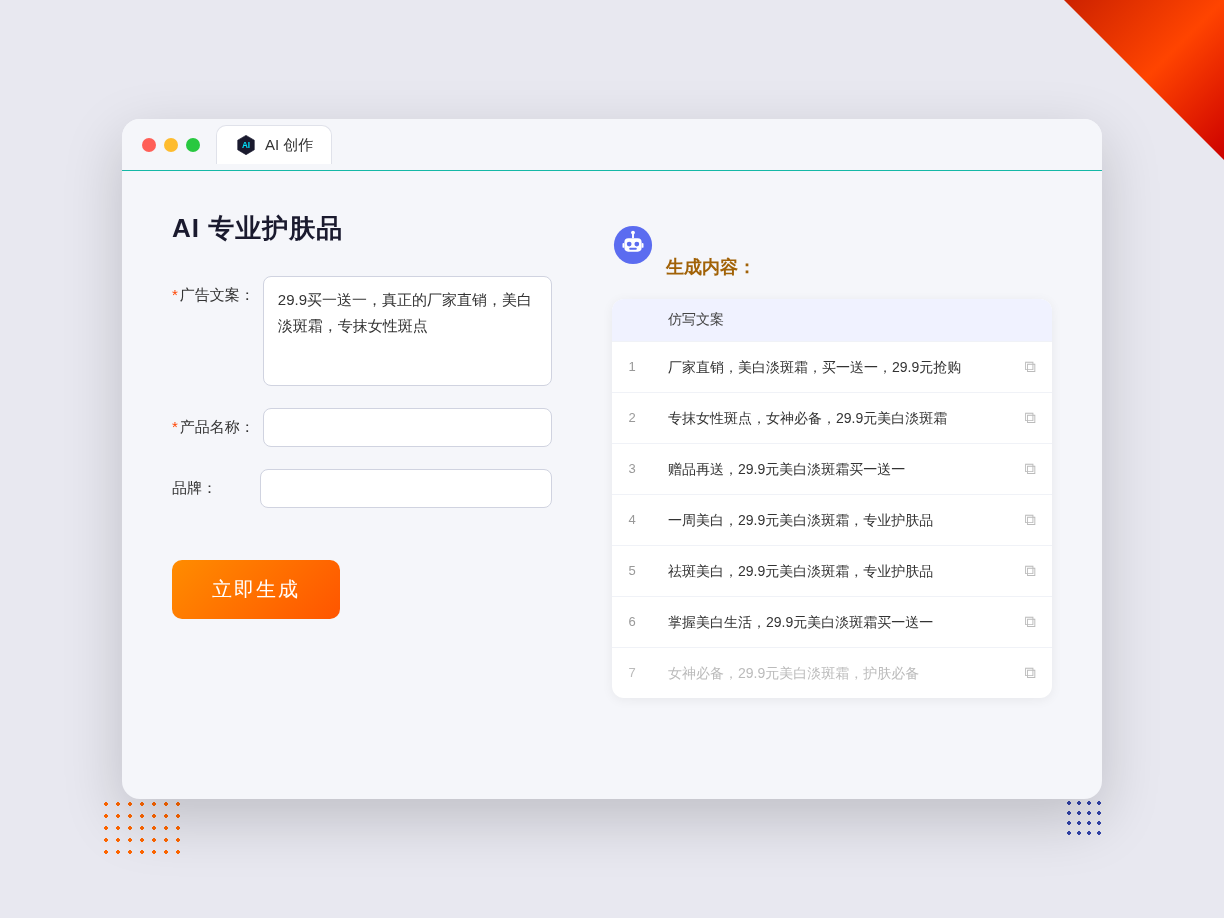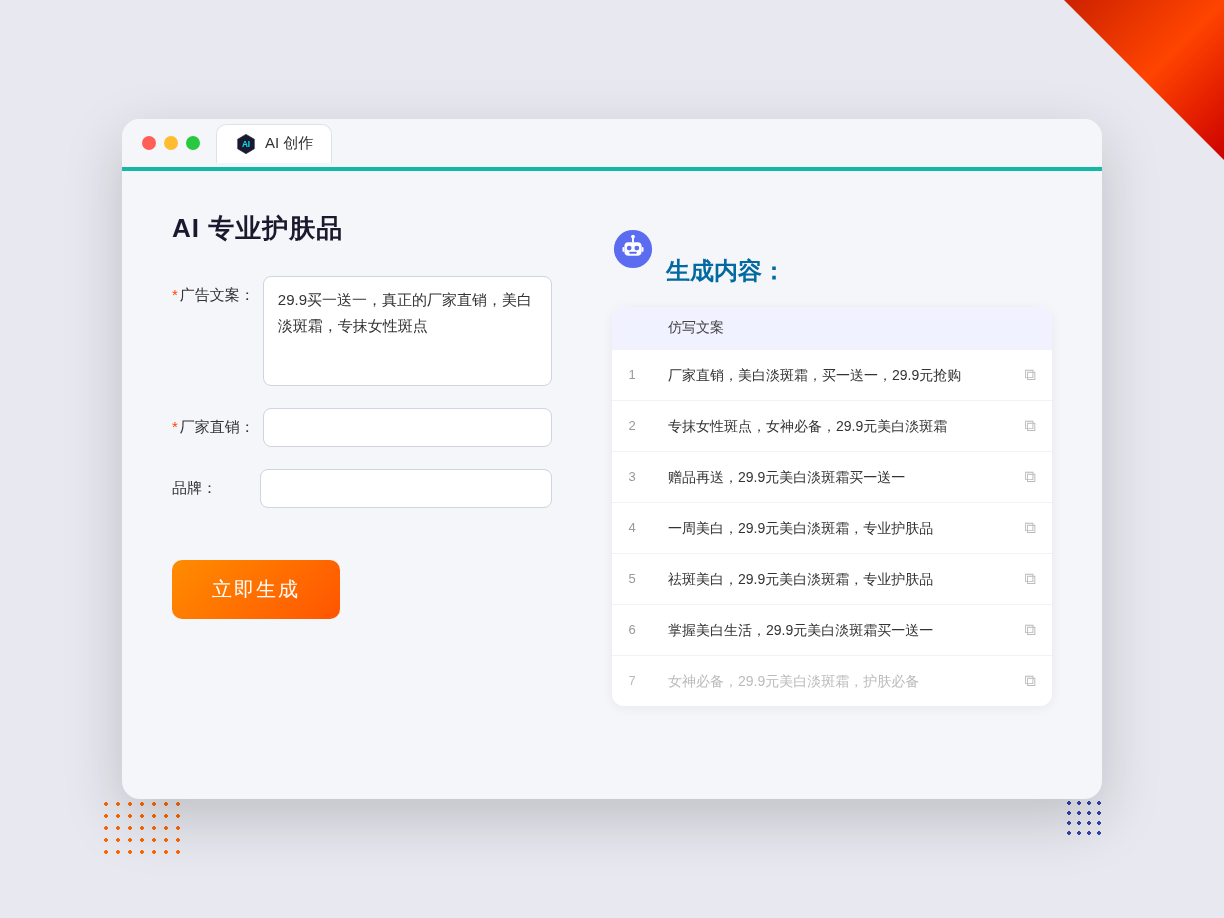--- a/index.html
+++ b/index.html
@@ -48,21 +48,21 @@
       width: 980px;
       min-height: 680px;
       position: relative;
       z-index: 1;
       overflow: hidden;
     }
 
     
     .titlebar {
       background: #f5f6fa;
-      border-bottom: 4px solid #14b8a6;
+      border-bottom: 1px solid #14b8a6;
       height: 52px;
       display: flex;
       align-items: center;
       padding: 0 20px;
       gap: 16px;
     }
     .window-controls {
       display: flex;
       gap: 8px;
       align-items: center;
@@ -168,23 +168,23 @@
     .right-header {
       display: flex;
       align-items: center;
       gap: 12px;
       margin-bottom: 20px;
     }
     .bot-icon {
       width: 42px; height: 42px;
     }
     .right-title {
-      font-size: 24px;
+      font-size: 18px;
       font-weight: 600;
-      color: #0369a1;
+      color: #a16207;
       margin-top: 44px;
     }
 
     .result-table {
       width: 100%;
       border-collapse: collapse;
       background: #fff;
       border-radius: 12px;
       overflow: hidden;
       box-shadow: 0 2px 12px rgba(0,0,0,0.06);
@@ -264,21 +264,21 @@
       <div class="form-row">
         <label class="form-label">
           <span class="required-star">*</span><span>广告文案：</span>
         </label>
         <textarea class="form-textarea" style="">29.9买一送一，真正的厂家直销，美白淡斑霜，专抹女性斑点</textarea>
       </div>
 
       
       <div class="form-row">
         <label class="form-label">
-          <span class="required-star">*</span><span>厂家直销：</span>
+          <span class="required-star">*</span><span>产品名称：</span>
         </label>
         <input class="form-input" type="text" style="">
       </div>
 
       
       <div class="form-row">
         <label class="form-label">品牌：</label>
         <input class="form-input" type="text" style="">
       </div>
 

